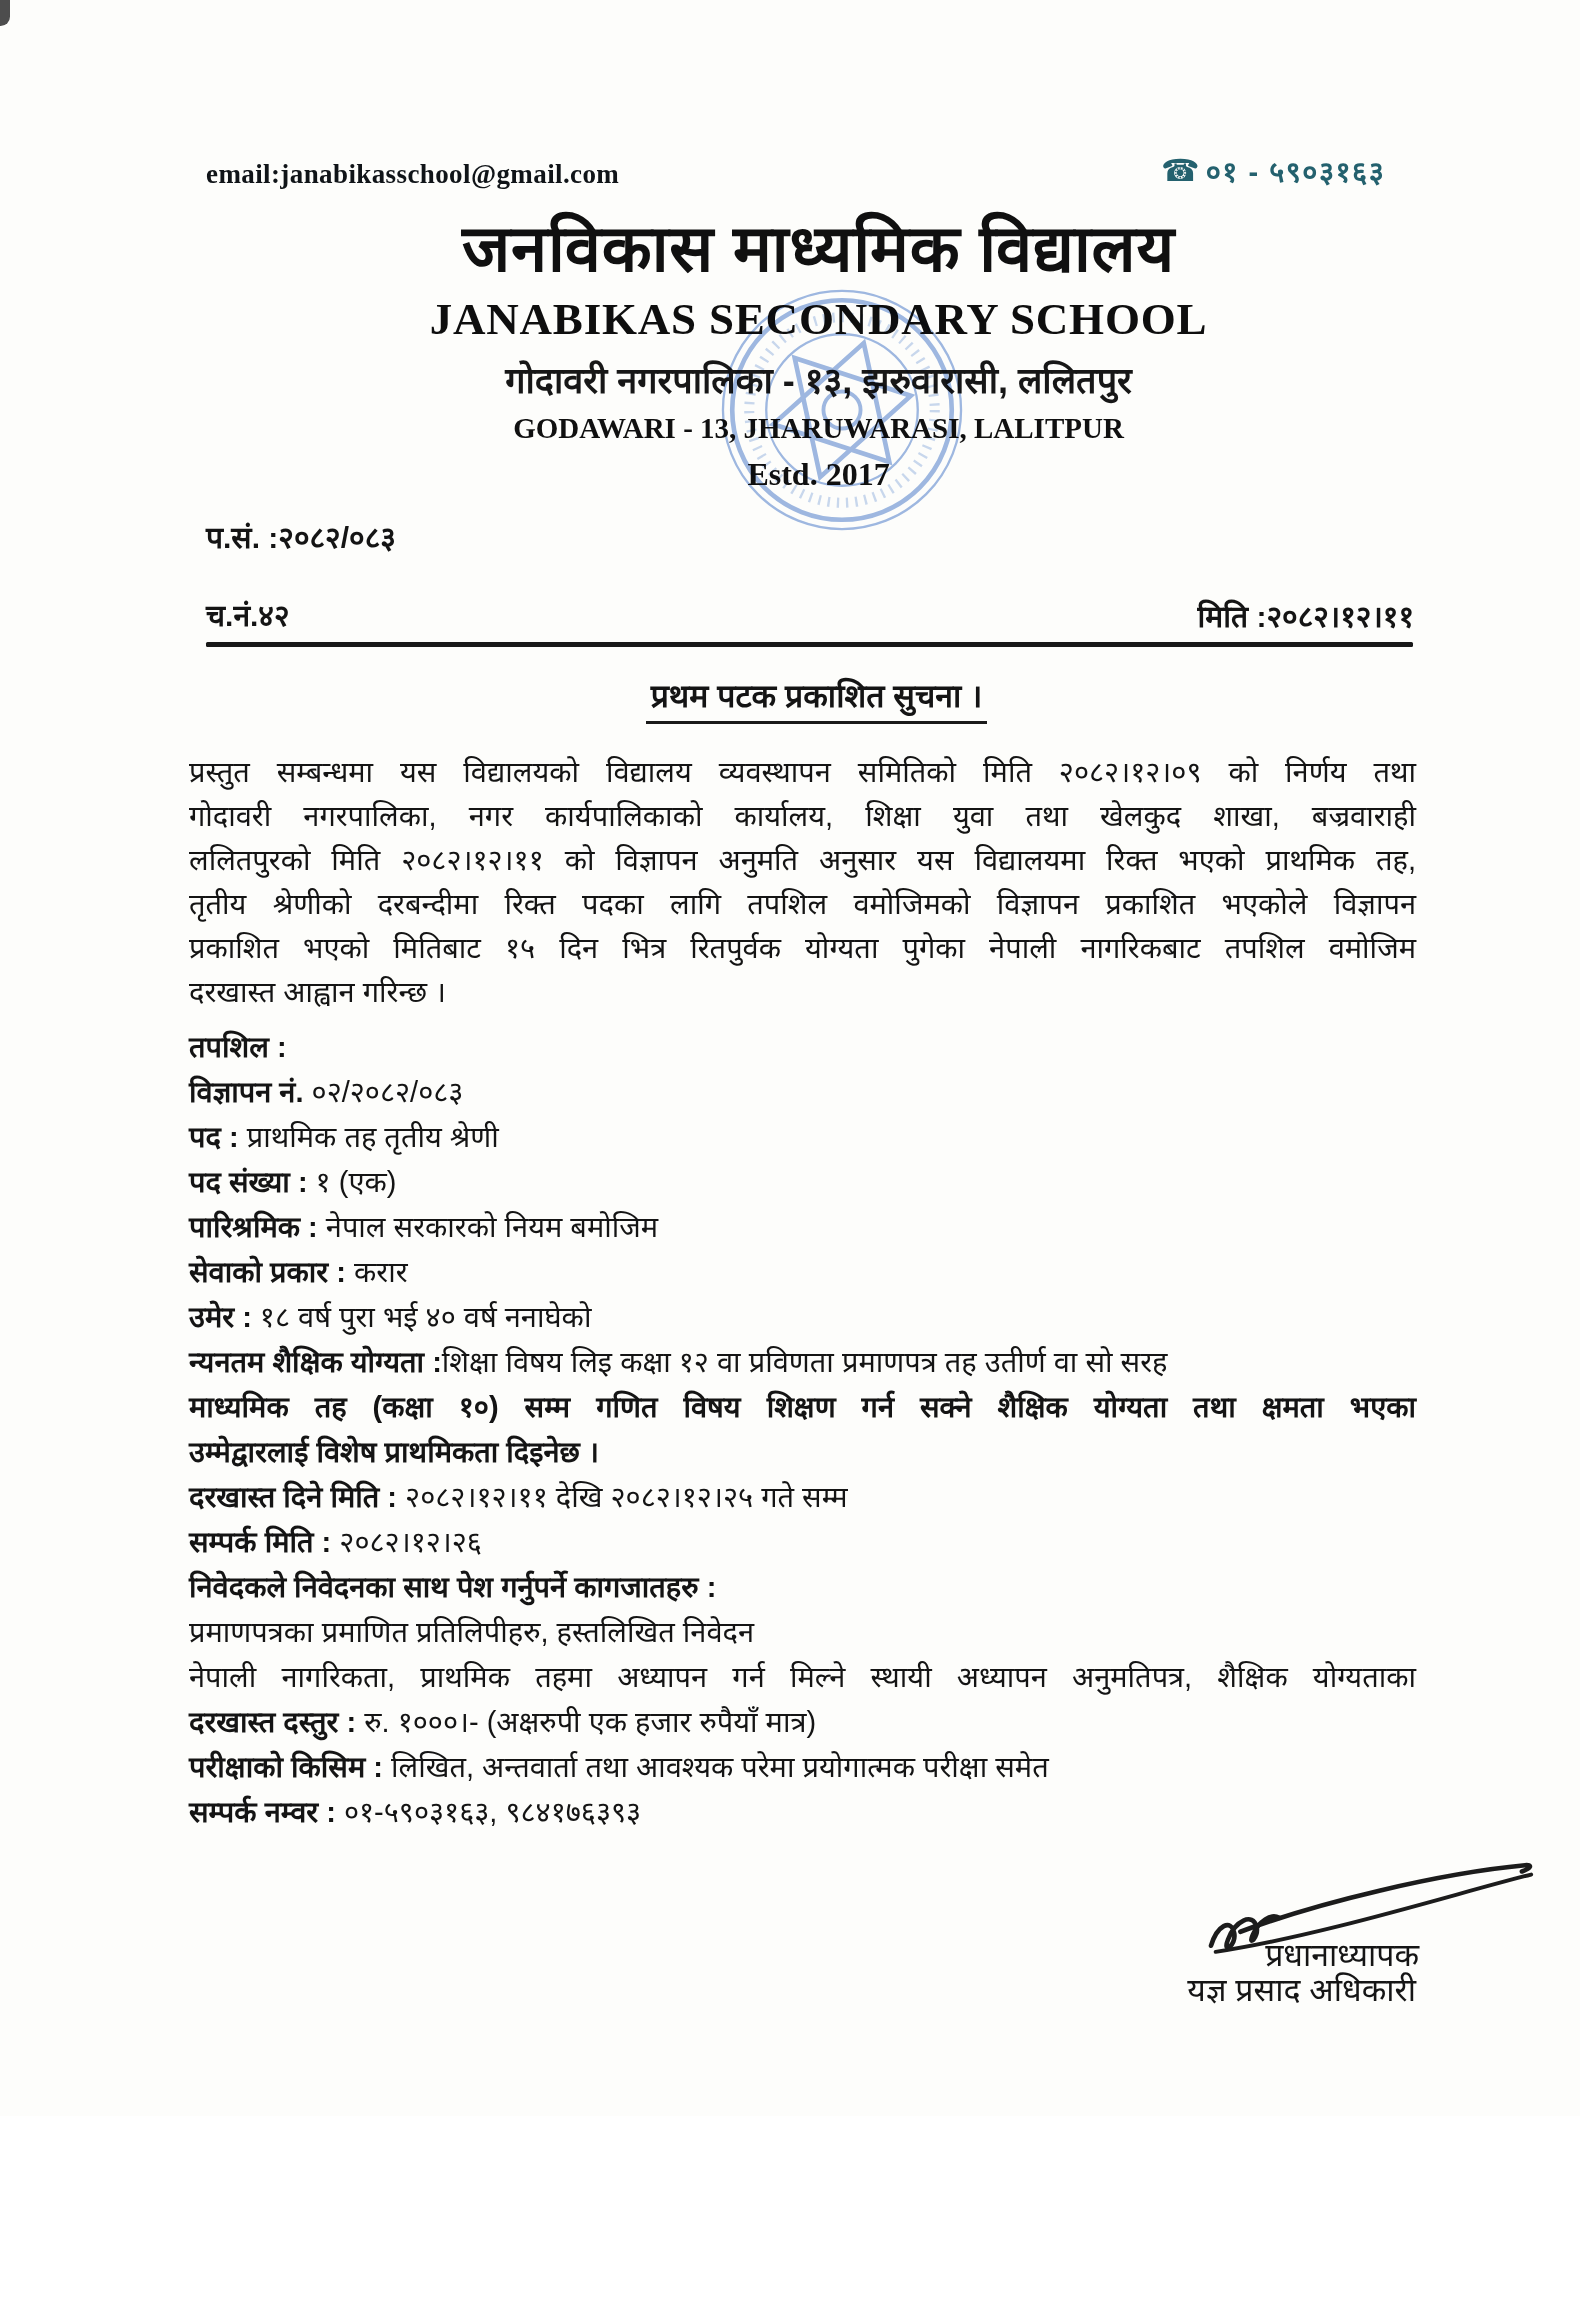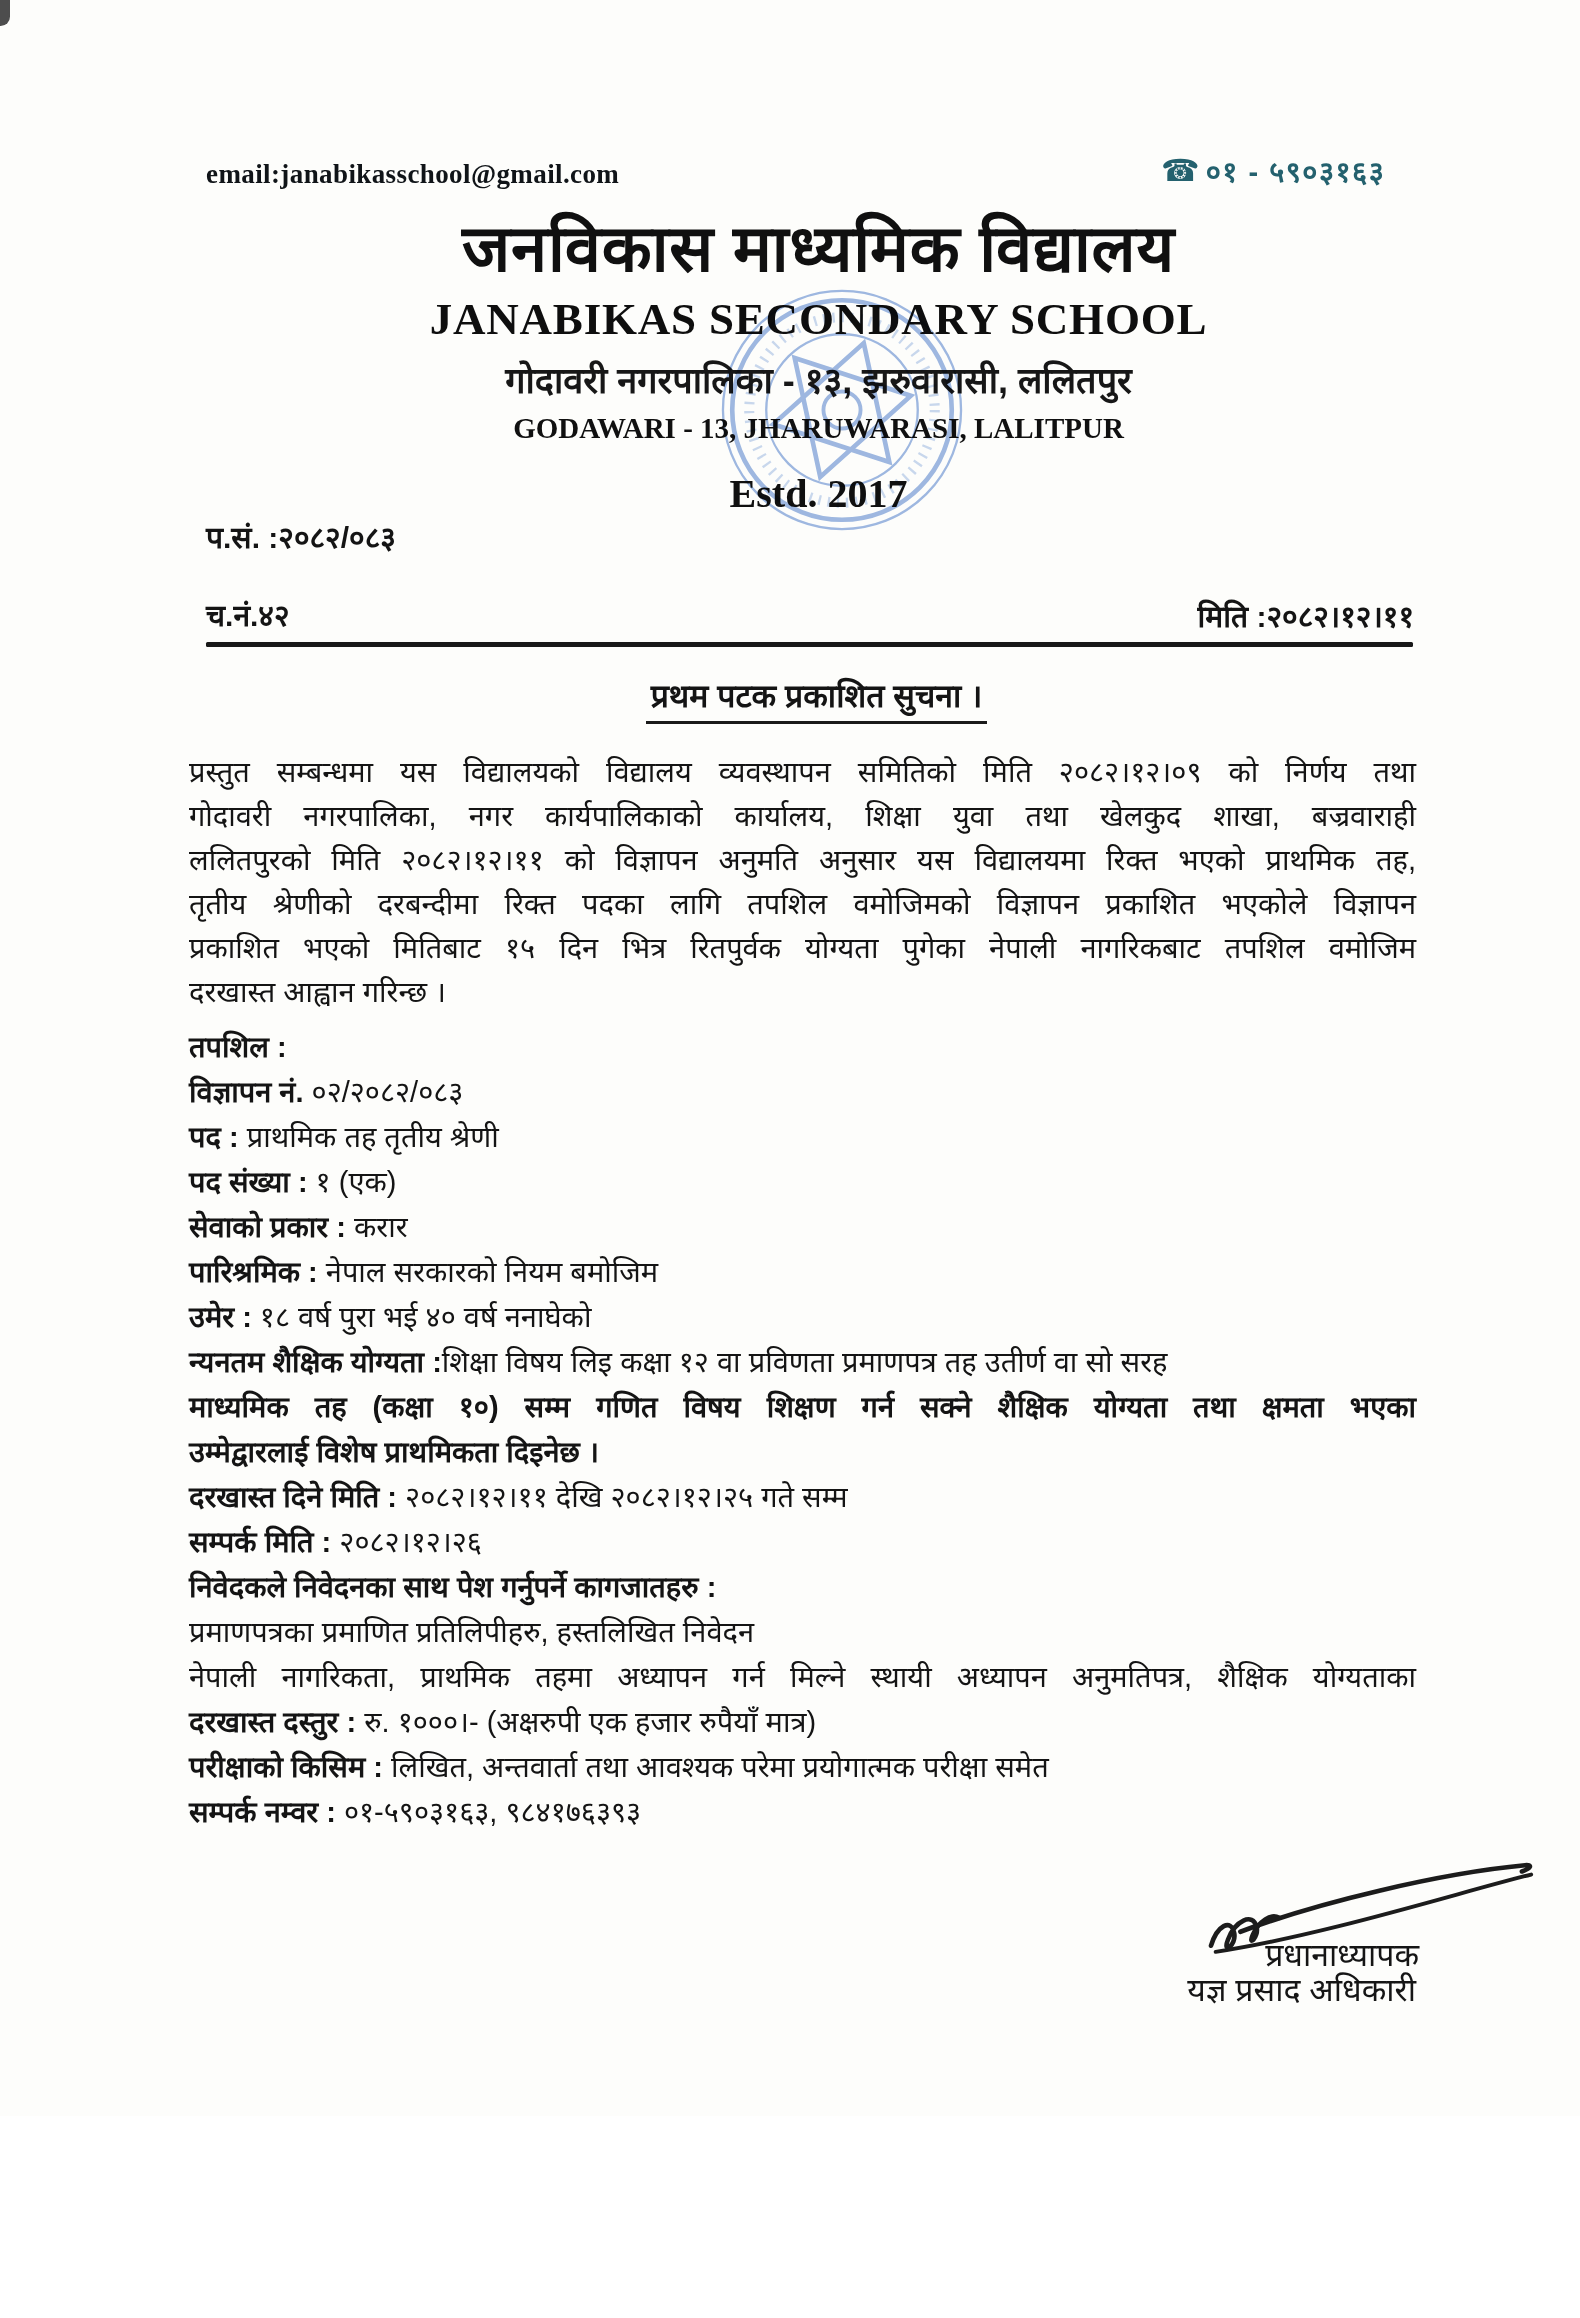--- a/index.html
+++ b/index.html
@@ -46,21 +46,21 @@
     font-size: 45px; font-weight: 700; margin-top: 9.3px;
     letter-spacing: 0.8px; color: #0e0e0e;
   }
   .addr-np { font-size: 36px; font-weight: 700; margin-top: 10.8px; color: #171717; }
   .addr-en {
     font-family: "Liberation Serif", "DejaVu Serif", serif;
     font-size: 29px; font-weight: 700; margin-top: 7.7px; color: #101010;
   }
   .estd {
     font-family: "Liberation Serif", "DejaVu Serif", serif;
-    font-size: 40px; font-weight: 700; margin-top: 25px; color: #101010;
+    font-size: 32px; font-weight: 700; margin-top: 11px; color: #101010;
   }
   .stamp {
     position: absolute; left: 716px; top: 284px;
     width: 252px; height: 252px;
     opacity: .55; mix-blend-mode: multiply;
     pointer-events: none;
   }
   .ref-psn { position: absolute; left: 206px; top: 516px; font-size: 30px; font-weight: 700; }
   .ref-chn { position: absolute; left: 206px; top: 594px; font-size: 30px; font-weight: 700; }
   .ref-date { position: absolute; right: 167px; top: 595px; font-size: 30px; font-weight: 700; }
@@ -149,24 +149,24 @@
     <div class="d-line">
       <span class="d-label">विज्ञापन नं.</span><span> ०२/२०८२/०८३</span>
     </div>
     <div class="d-line">
       <span class="d-label">पद :</span><span> प्राथमिक तह तृतीय श्रेणी</span>
     </div>
     <div class="d-line">
       <span class="d-label">पद संख्या :</span><span> १ (एक)</span>
     </div>
     <div class="d-line">
+      <span class="d-label">पारिश्रमिक :</span><span> नेपाल सरकारको नियम बमोजिम</span>
+    </div>
+    <div class="d-line">
       <span class="d-label">सेवाको प्रकार :</span><span> करार</span>
-    </div>
-    <div class="d-line">
-      <span class="d-label">पारिश्रमिक :</span><span> नेपाल सरकारको नियम बमोजिम</span>
     </div>
     <div class="d-line">
       <span class="d-label">उमेर :</span><span> १८ वर्ष पुरा भई ४० वर्ष ननाघेको</span>
     </div>
     <div class="d-line">
       <span class="d-label">न्यनतम शैक्षिक योग्यता :</span><span>शिक्षा विषय लिइ कक्षा १२ वा प्रविणता प्रमाणपत्र तह उतीर्ण वा सो सरह</span>
     </div>
     <div class="d-line bold j">माध्यमिक तह (कक्षा १०) सम्म गणित विषय शिक्षण गर्न सक्ने शैक्षिक योग्यता तथा क्षमता भएका</div>
     <div class="d-line bold">उम्मेद्वारलाई विशेष प्राथमिकता दिइनेछ ।</div>
     <div class="d-line">

